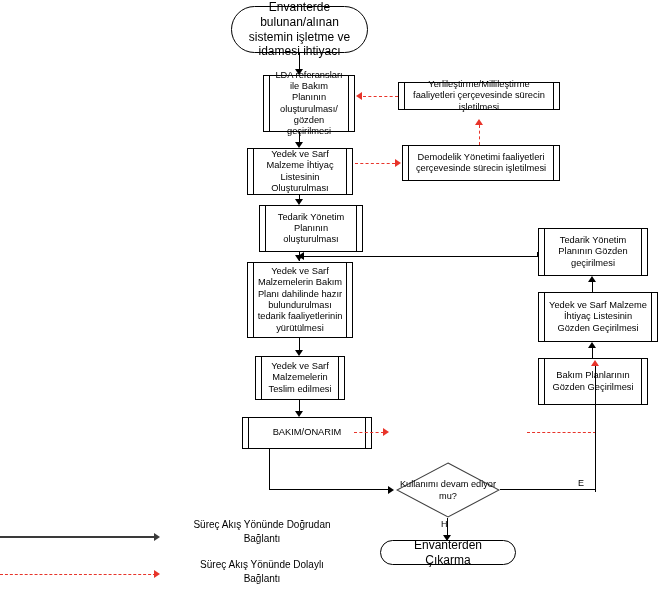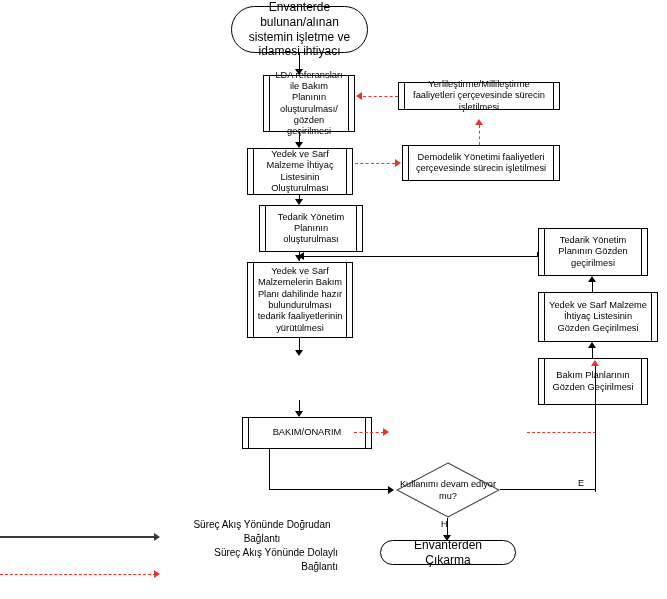--- a/index.html
+++ b/index.html
@@ -175,20 +175,23 @@
   <div class="edge v" style="left:299px; top:252px; height:9px;"></div>
   <div class="arrow down" style="left:295px; top:255px;"></div>
 
   <div class="node proc" style="left:247px; top:262px; width:106px; height:76px;">
     <span>Yedek ve Sarf Malzemelerin Bakım Planı dahilinde hazır bulundurulması tedarik faaliyetlerinin yürütülmesi</span>
   </div>
 
   <div class="edge v" style="left:299px; top:338px; height:14px;"></div>
   <div class="arrow down" style="left:295px; top:350px;"></div>
 
+  <div class="node proc" style="left:255px; top:356px; width:90px; height:44px;">
+    <span>Yedek ve Sarf Malzemelerin Teslim edilmesi</span>
+  </div>
 
   <div class="edge v" style="left:299px; top:400px; height:14px;"></div>
   <div class="arrow down" style="left:295px; top:411px;"></div>
 
   <div class="node proc" style="left:242px; top:417px; width:130px; height:32px;">
     <span>BAKIM/ONARIM</span>
   </div>
 
   <div class="node proc" style="left:398px; top:82px; width:162px; height:28px;">
     <span>Yerlileştirme/Millileştirme faaliyetleri çerçevesinde sürecin işletilmesi</span>
@@ -259,15 +262,15 @@
   <div class="node terminator" style="left:380px; top:540px; width:136px; height:25px;">
     <span>Envanterden Çıkarma</span>
   </div>
 
   <div class="legend-line-solid" style="left:0px; top:536px; width:156px;"></div>
   <div class="arrow right" style="left:154px; top:533px; border-left-color:#3a3a3a;"></div>
   <div class="legend-text" style="left:186px; top:518px; width:152px;">Süreç Akış Yönünde Doğrudan Bağlantı</div>
 
   <div class="legend-line-dashed" style="left:0px; top:574px; width:156px;"></div>
   <div class="arrow red right" style="left:154px; top:570px;"></div>
-  <div class="legend-text" style="left:186px; top:546px; width:152px;text-align:right;">Süreç Akış Yönünde Dolaylı Bağlantı</div>
+  <div class="legend-text" style="left:186px; top:558px; width:152px;">Süreç Akış Yönünde Dolaylı Bağlantı</div>
 
 </div>
 
 </body></html>

